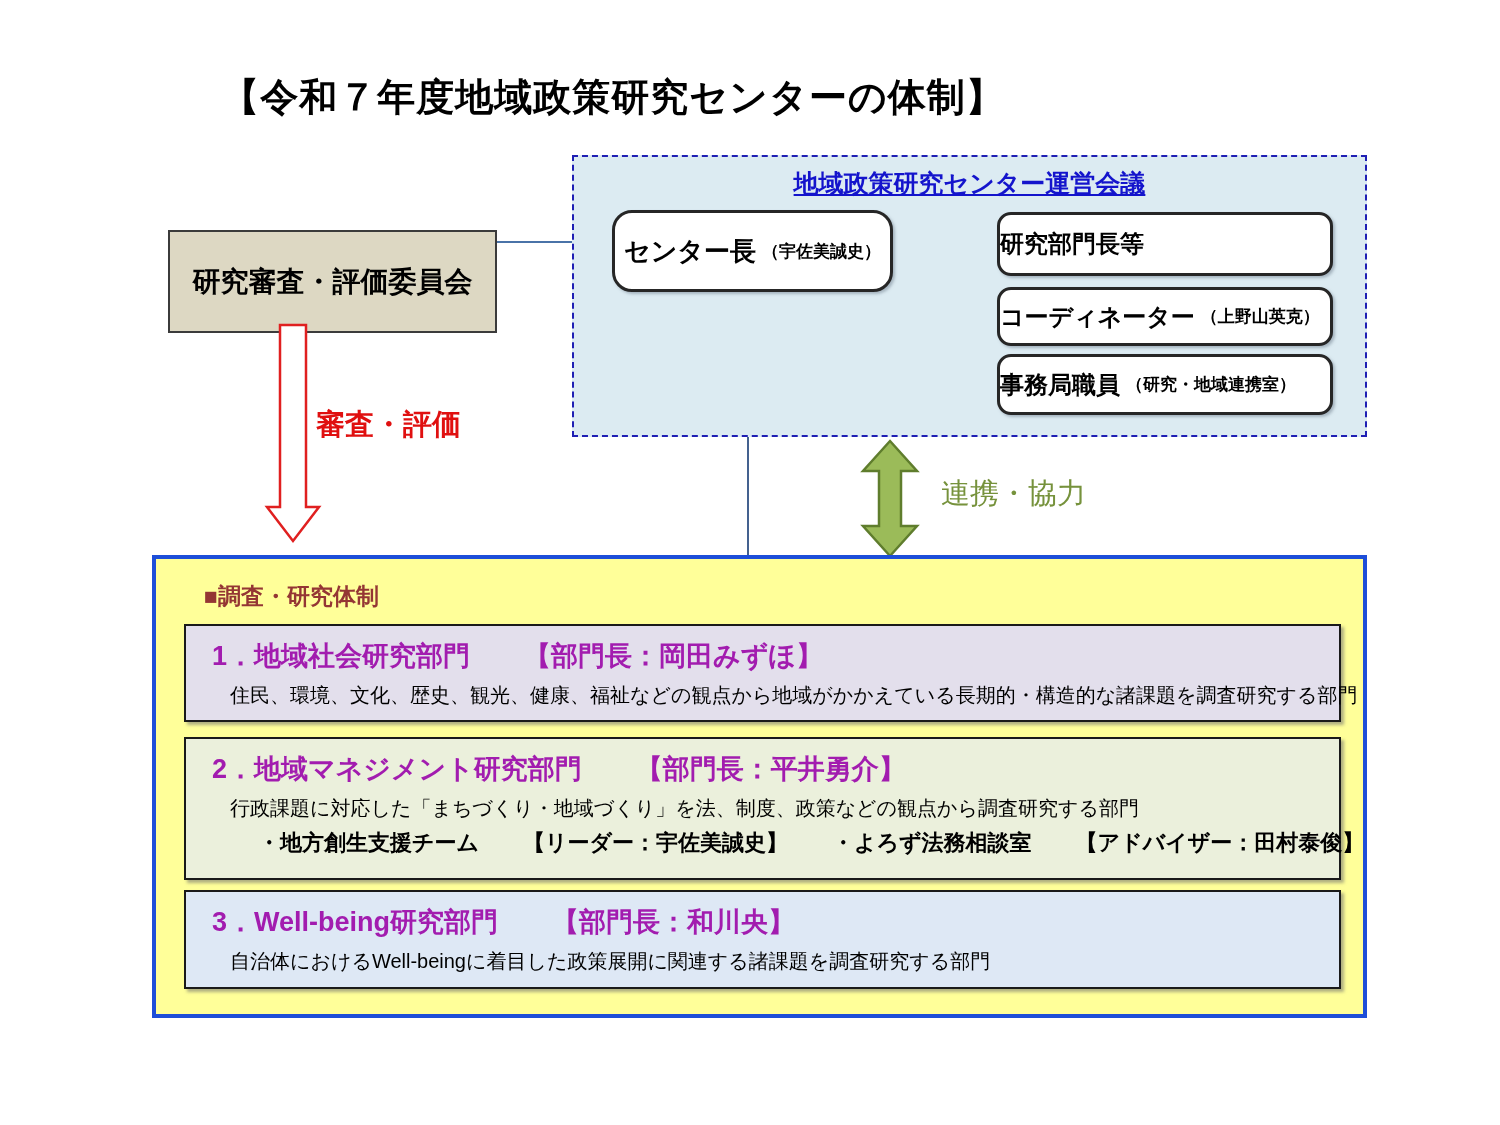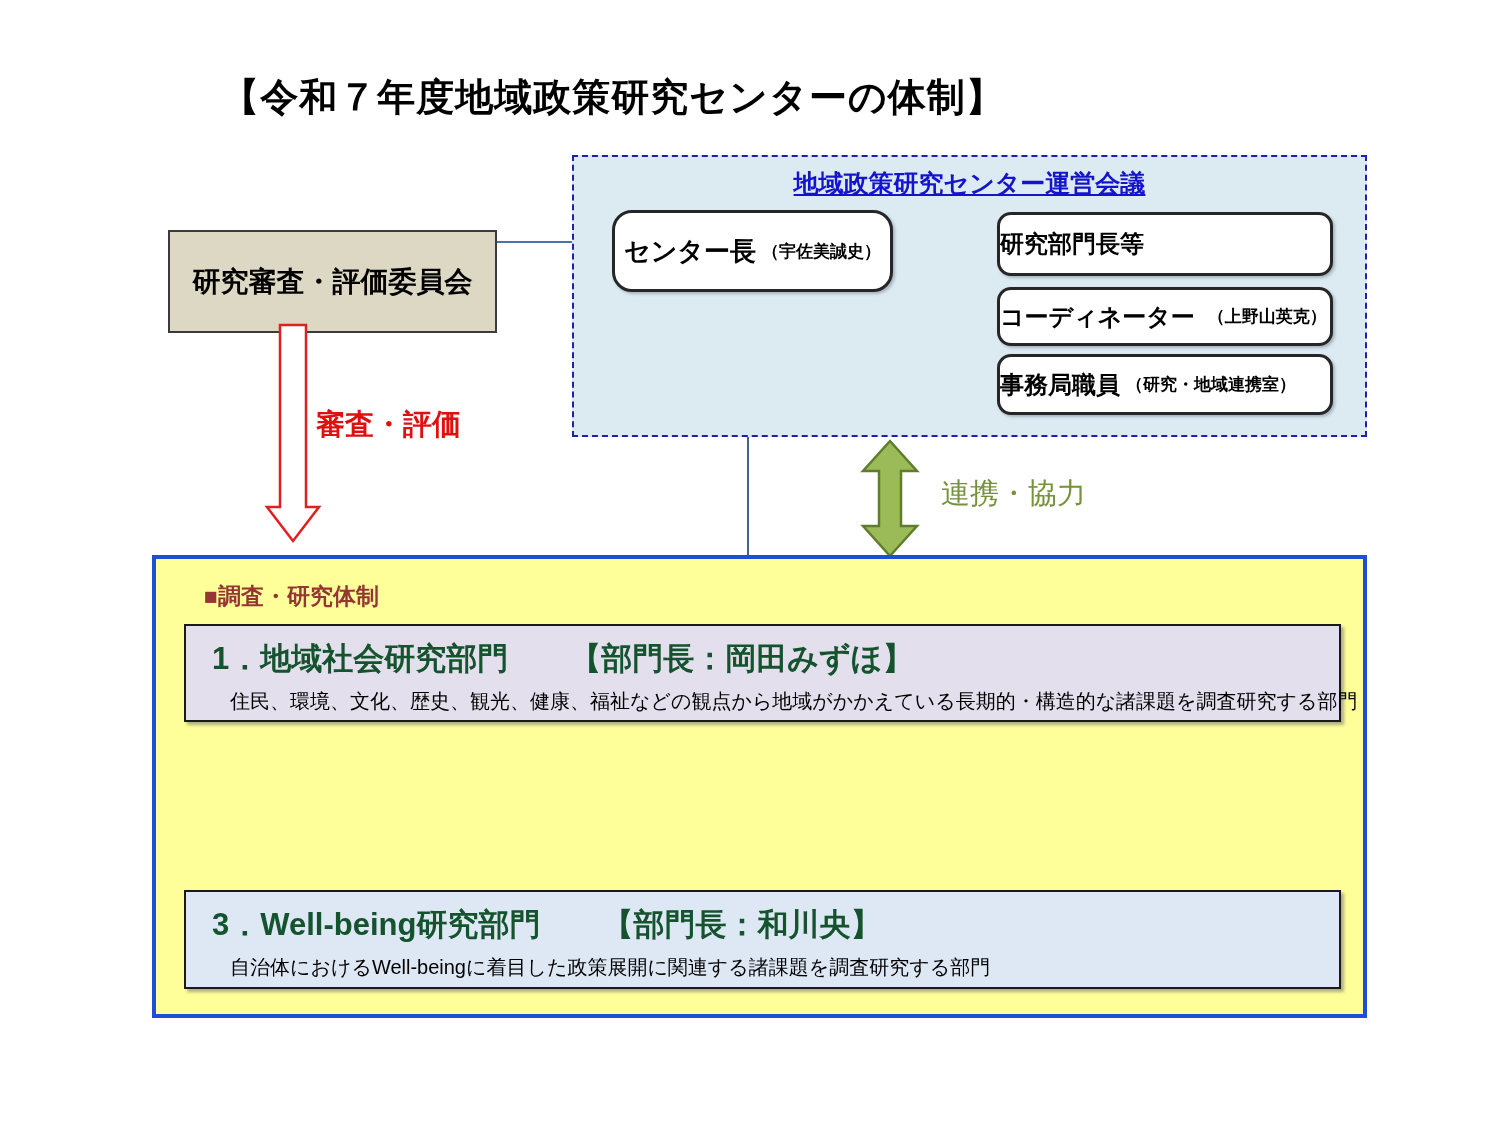--- a/index.html
+++ b/index.html
@@ -31,21 +31,21 @@
     position: absolute; background: #ffffff; border: 3px solid #262626;
     display: flex; align-items: center;
     box-shadow: 2px 2px 3px rgba(120,135,150,0.55);
   }
   .director-box {
     left: 38px; top: 53px; width: 281px; height: 82px; border-radius: 20px;
     justify-content: center;
   }
   .member-box { left: 423px; width: 336px; border-radius: 14px; padding-left: 0; }
   .member-1 { top: 55px; height: 64px; }
-  .member-2 { top: 130px; height: 59px; gap: 7px; }
+  .member-2 { top: 130px; height: 59px; }
   .member-3 { top: 197px; height: 61px; }
   .role-big { font-size: 26px; font-weight: bold; color: #000; white-space: nowrap; }
   .role-mid { font-size: 24px; font-weight: bold; color: #000; white-space: nowrap; }
   .role-name { font-size: 17px; font-weight: bold; color: #000; margin-left: 6px; white-space: nowrap; }
 
   .review-label {
     left: 316px; top: 405px; font-size: 29px; font-weight: bold; color: #E01010;
     white-space: nowrap;
   }
   .coop-label {
@@ -63,21 +63,21 @@
   }
   .section-box {
     position: absolute; left: 28px; width: 1157px;
     border: 2px solid #1a1a1a;
     box-shadow: 3px 3px 3px rgba(110,110,110,0.55);
   }
   .section-1 { top: 65px;  height: 98px;  background: #E3DFEC; }
   .section-2 { top: 178px; height: 143px; background: #EBF0DC; }
   .section-3 { top: 331px; height: 99px;  background: #DEE8F5; }
   .section-title {
-    margin: 12px 0 0 26px; font-size: 31px; font-weight: bold; color: #14532d;
+    margin: 12px 0 0 26px; font-size: 27px; font-weight: bold; color: #a21caf;
     white-space: nowrap;
   }
   .section-desc {
     margin: 8px 0 0 44px; font-size: 20px; color: #000; white-space: nowrap;
   }
   .section-subteams {
     margin: 6px 0 0 72px; font-size: 22px; font-weight: bold; color: #000; white-space: nowrap;
   }
 
   svg.overlay { position: absolute; left: 0; top: 0; width: 1500px; height: 1125px; pointer-events: none; }
@@ -134,18 +134,23 @@
 <div class="abs coop-label">連携・協力</div>
 
 <div class="abs research-panel">
   <div class="research-heading">■調査・研究体制</div>
 
   <div class="section-box section-1">
     <div class="section-title">1．地域社会研究部門　　【部門長：岡田みずほ】</div>
     <div class="section-desc">住民、環境、文化、歴史、観光、健康、福祉などの観点から地域がかかえている長期的・構造的な諸課題を調査研究する部門</div>
   </div>
 
+  <div class="section-box section-2">
+    <div class="section-title">2．地域マネジメント研究部門　　【部門長：平井勇介】</div>
+    <div class="section-desc">行政課題に対応した「まちづくり・地域づくり」を法、制度、政策などの観点から調査研究する部門</div>
+    <div class="section-subteams">・地方創生支援チーム　　【リーダー：宇佐美誠史】　　・よろず法務相談室　　【アドバイザー：田村泰俊】</div>
+  </div>
 
   <div class="section-box section-3">
     <div class="section-title">3．Well-being研究部門　　【部門長：和川央】</div>
     <div class="section-desc">自治体におけるWell-beingに着目した政策展開に関連する諸課題を調査研究する部門</div>
   </div>
 </div>
 
 </body></html>

